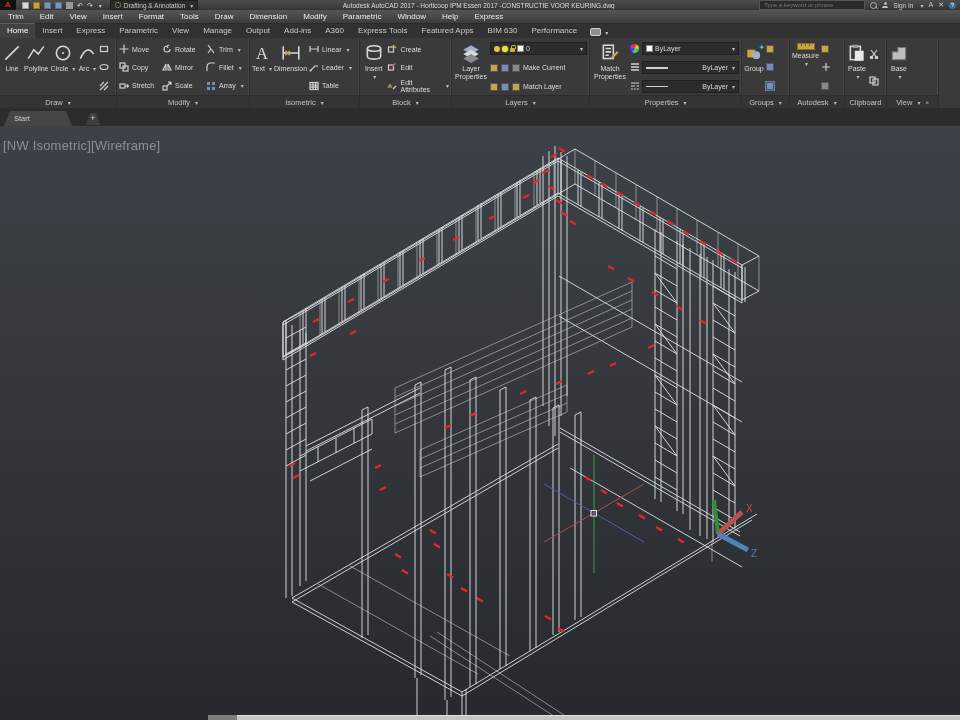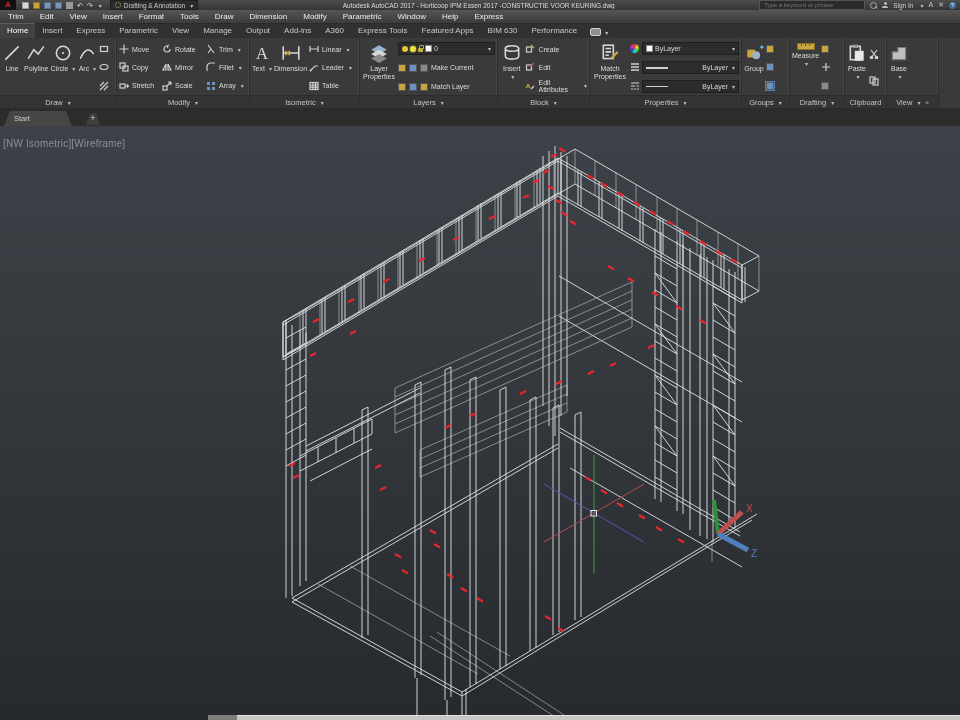--- a/index.html
+++ b/index.html
@@ -75,21 +75,21 @@
   .dtab{height:15px;display:flex;align-items:center;font-size:7.5px;color:#cfcfcf;padding:0 10px;
         background:#464646;clip-path:polygon(6px 0,calc(100% - 6px) 0,100% 100%,0 100%);}
   .dtab.start{margin-left:4px;width:48px;}
   .dtab.active{background:#5a5a5a;color:#fff;}
   .dtab .x{margin-left:6px;color:#bdbdbd;font-size:7px;}
   .newtab{width:14px;height:12px;background:#3f3f3f;clip-path:polygon(4px 0,calc(100% - 4px) 0,100% 100%,0 100%);
           color:#cfcfcf;font-size:9px;line-height:11px;text-align:center;margin-bottom:1px;}
   
   .canvas{position:absolute;left:0;top:126px;width:960px;height:594px;
           background:linear-gradient(180deg,#3d4248 0%,#34383d 45%,#26292d 100%);}
-  .vplabel{position:absolute;left:3px;top:12px;font-size:10px;color:#8a9097;letter-spacing:.2px;}
+  .vplabel{position:absolute;left:3px;top:12px;font-size:13px;color:#8a9097;letter-spacing:.2px;}
   .model{position:absolute;left:0;top:0;width:960px;height:594px;}
   .w{stroke:#e0e4e7;stroke-width:.9;fill:none;}
   .w2{stroke:#c2c8cd;stroke-width:.7;fill:none;opacity:.85;}
   .faint{opacity:.55;}
   .red{stroke:#e8262b;stroke-width:2.3;fill:none;}
   .hscroll{position:absolute;left:0;bottom:0;width:960px;height:5px;}
   .hs-btn{position:absolute;left:208px;bottom:0;width:29px;height:5px;background:#7d7d7d;}
   .hs-track{position:absolute;left:237px;bottom:0;width:723px;height:5px;background:#c6c6c6;border-top:1px solid #e2e2e2;box-sizing:border-box;}
 </style>
 </head>
@@ -329,20 +329,60 @@
               <span>Table</span>
             </div>
         </div>
       </div>
       <div class="plabel">
         <span>Isometric</span>
           <span class="dd">▾</span>
       </div>
     </div>
 
+    <div class="panel" style="width:92px">
+      <div class="pbody">
+        <div class="bb">
+          <svg class="bi" viewBox="0 0 18 18">
+              <ellipse class="s" cx="9" cy="5" rx="6" ry="2.5"></ellipse>
+              <path class="s" d="M3,5V12A6,2.5 0 0 0 15,12V5"></path>
+            </svg>
+          <div class="bl"><span>Insert</span> <span class="dd">▾</span></div>
+        </div>
+        <div class="col">
+          <div class="sb">
+              <svg class="si" viewBox="0 0 10 10">
+                <rect class="s" x="1.5" y="3" width="5" height="5"></rect>
+                <path d="M6,1L9,4" stroke="#caa53f" stroke-width="1.5"></path>
+              </svg>
+              <span>Create</span>
+            </div>
+          <div class="sb">
+              <svg class="si" viewBox="0 0 10 10">
+                <rect class="s" x="1.5" y="3" width="5" height="5"></rect>
+                <path d="M5,5L9,1" stroke="#c0504d" stroke-width="1.5"></path>
+              </svg>
+              <span>Edit</span>
+            </div>
+          <div class="sb">
+              <svg class="si" viewBox="0 0 10 10">
+                <path d="M1,7L3,3L5,7M2,5.8H4" stroke="#caa53f" stroke-width="1" fill="none"></path>
+                <path class="s" d="M6,8L9,5"></path>
+              </svg>
+              <span>Edit Attributes</span> 
+              <span class="dd">▾</span>
+            </div>
+        </div>
+      </div>
+      <div class="plabel">
+        <span>Block</span>
+          <span class="dd">▾</span>
+      </div>
+    </div>
+
     <div class="panel" style="width:138px">
       <div class="pbody">
         <div class="bb" style="width:34px">
           <svg class="bi" viewBox="0 0 18 18">
               <path d="M2,6L9,2L16,6L9,10Z" fill="#9ab2cf"></path>
               <path d="M2,10L9,6L16,10L9,14Z" fill="#d8d8d8"></path>
               <path d="M2,14L9,10L16,14L9,18Z" fill="#8a8a8a"></path>
             </svg>
           <div class="bl">Layer Properties</div>
         </div>
@@ -364,60 +404,20 @@
           <div class="sb">
             <span class="mini" style="background:#caa53f"></span>
             <span class="mini" style="background:#6f8fbf"></span>
             <span class="mini" style="background:#caa53f"></span>
             <span>Match Layer</span>
           </div>
         </div>
       </div>
       <div class="plabel">
         <span>Layers</span>
-          <span class="dd">▾</span>
-      </div>
-    </div>
-
-    <div class="panel" style="width:92px">
-      <div class="pbody">
-        <div class="bb">
-          <svg class="bi" viewBox="0 0 18 18">
-              <ellipse class="s" cx="9" cy="5" rx="6" ry="2.5"></ellipse>
-              <path class="s" d="M3,5V12A6,2.5 0 0 0 15,12V5"></path>
-            </svg>
-          <div class="bl"><span>Insert</span> <span class="dd">▾</span></div>
-        </div>
-        <div class="col">
-          <div class="sb">
-              <svg class="si" viewBox="0 0 10 10">
-                <rect class="s" x="1.5" y="3" width="5" height="5"></rect>
-                <path d="M6,1L9,4" stroke="#caa53f" stroke-width="1.5"></path>
-              </svg>
-              <span>Create</span>
-            </div>
-          <div class="sb">
-              <svg class="si" viewBox="0 0 10 10">
-                <rect class="s" x="1.5" y="3" width="5" height="5"></rect>
-                <path d="M5,5L9,1" stroke="#c0504d" stroke-width="1.5"></path>
-              </svg>
-              <span>Edit</span>
-            </div>
-          <div class="sb">
-              <svg class="si" viewBox="0 0 10 10">
-                <path d="M1,7L3,3L5,7M2,5.8H4" stroke="#caa53f" stroke-width="1" fill="none"></path>
-                <path class="s" d="M6,8L9,5"></path>
-              </svg>
-              <span>Edit Attributes</span> 
-              <span class="dd">▾</span>
-            </div>
-        </div>
-      </div>
-      <div class="plabel">
-        <span>Block</span>
           <span class="dd">▾</span>
       </div>
     </div>
 
     <div class="panel" style="width:152px">
       <div class="pbody">
         <div class="bb" style="width:36px">
           <svg class="bi" viewBox="0 0 18 18">
               <rect class="s" x="3" y="2" width="9" height="12"></rect>
               <path class="s" d="M5,5H10M5,8H10M5,11H8"></path>
@@ -488,21 +488,21 @@
         </div>
         <div class="col">
           <span class="mini" style="background:#caa53f"></span>
           <svg class="si" viewBox="0 0 10 10">
               <path class="s" d="M5,1V9M1,5H9"></path>
             </svg>
           <span class="mini" style="background:#8a8a8a"></span>
         </div>
       </div>
       <div class="plabel">
-        <span>Drafting</span>
+        <span>Autodesk</span>
           <span class="dd">▾</span>
       </div>
     </div>
 
     <div class="panel" style="width:42px">
       <div class="pbody">
         <div class="bb">
           <svg class="bi" viewBox="0 0 18 18">
               <rect class="s" x="3" y="3" width="9" height="12"></rect>
               <rect x="5" y="1.5" width="5" height="3" fill="#9a9a9a"></rect>

